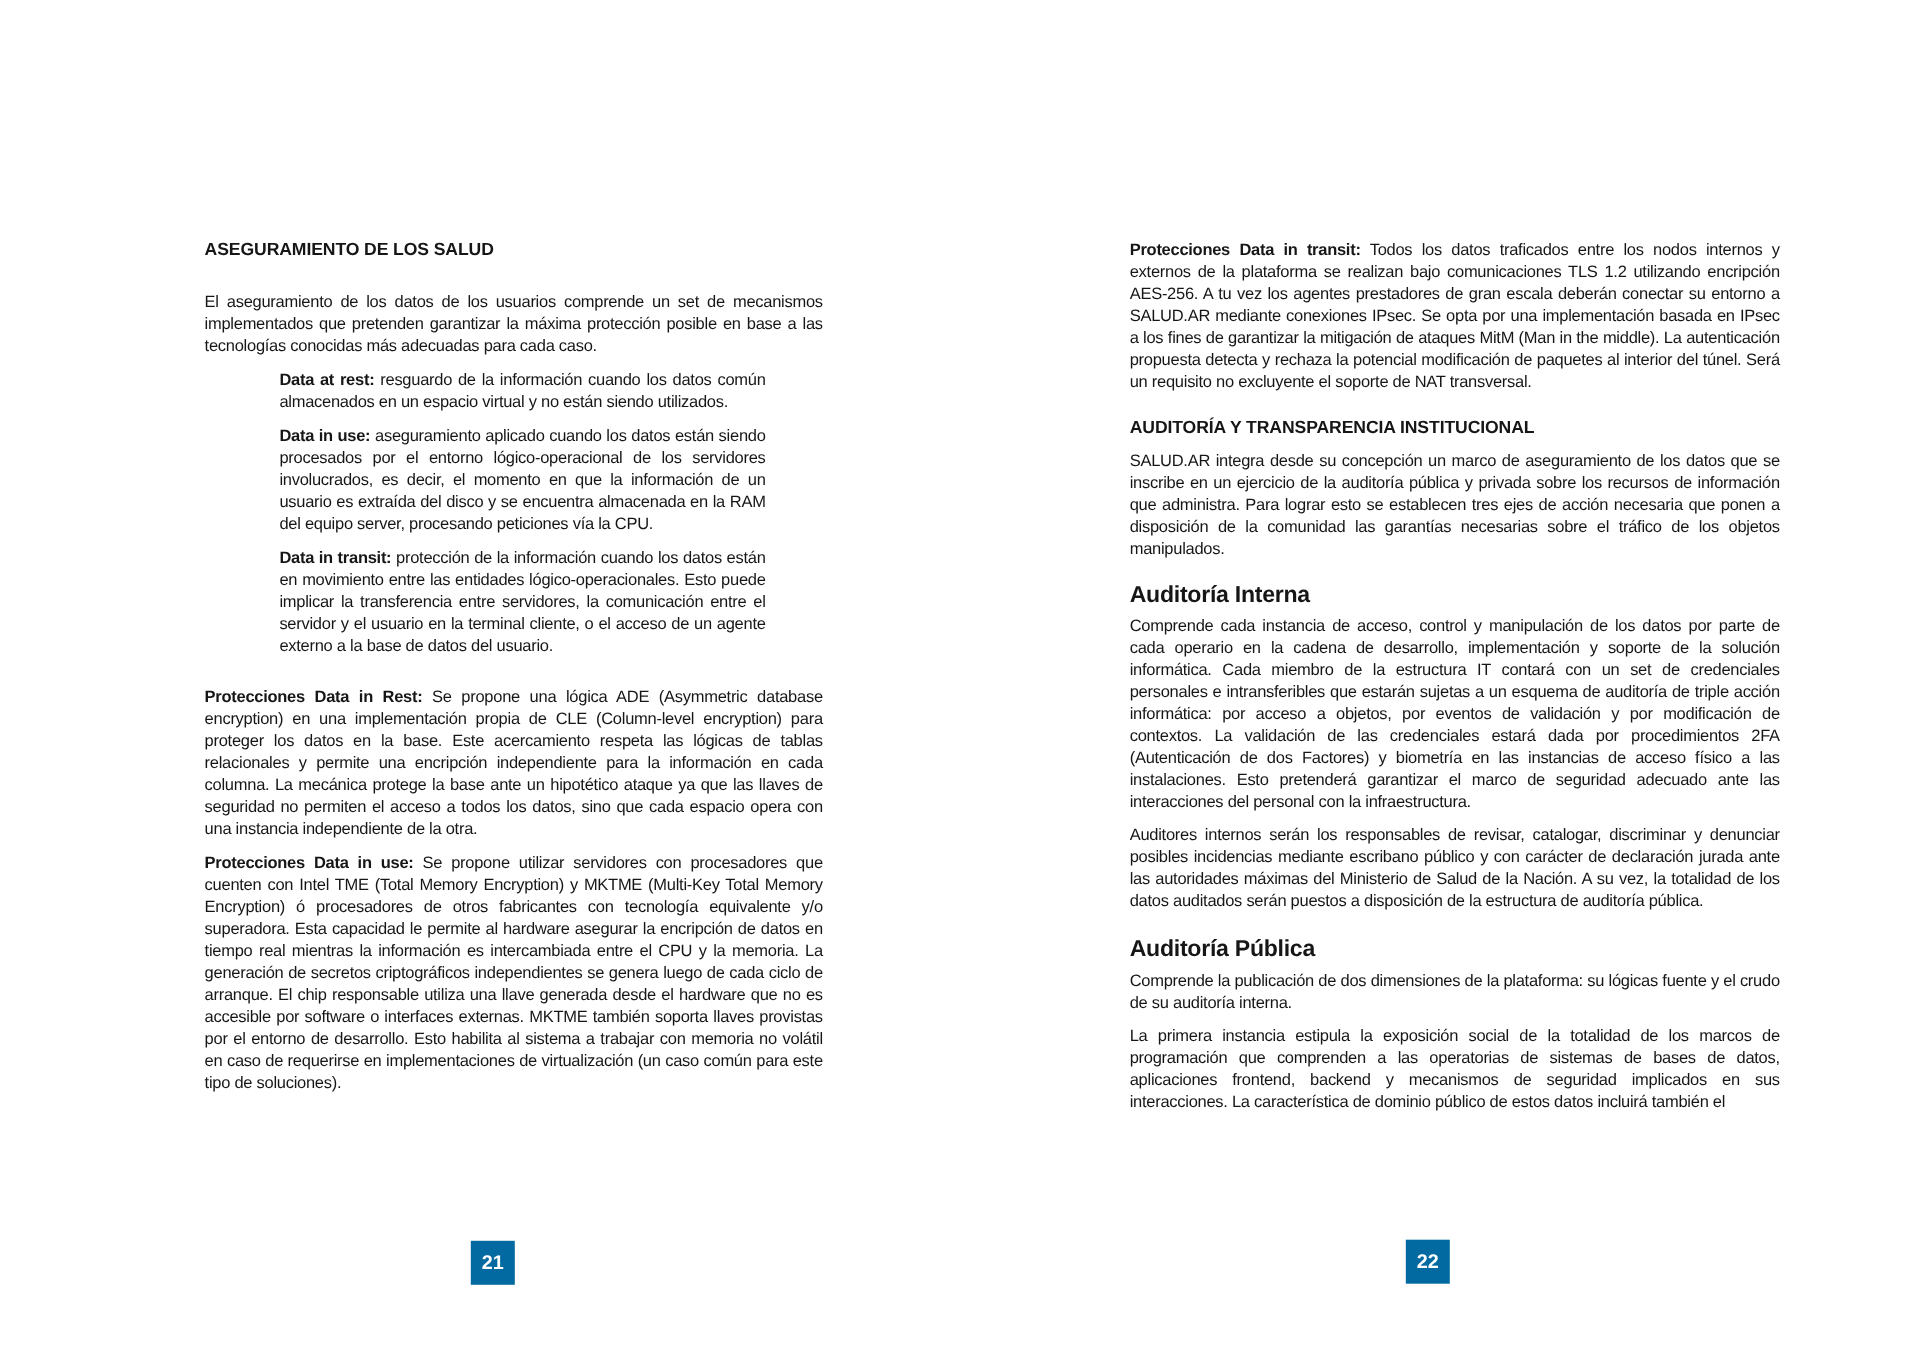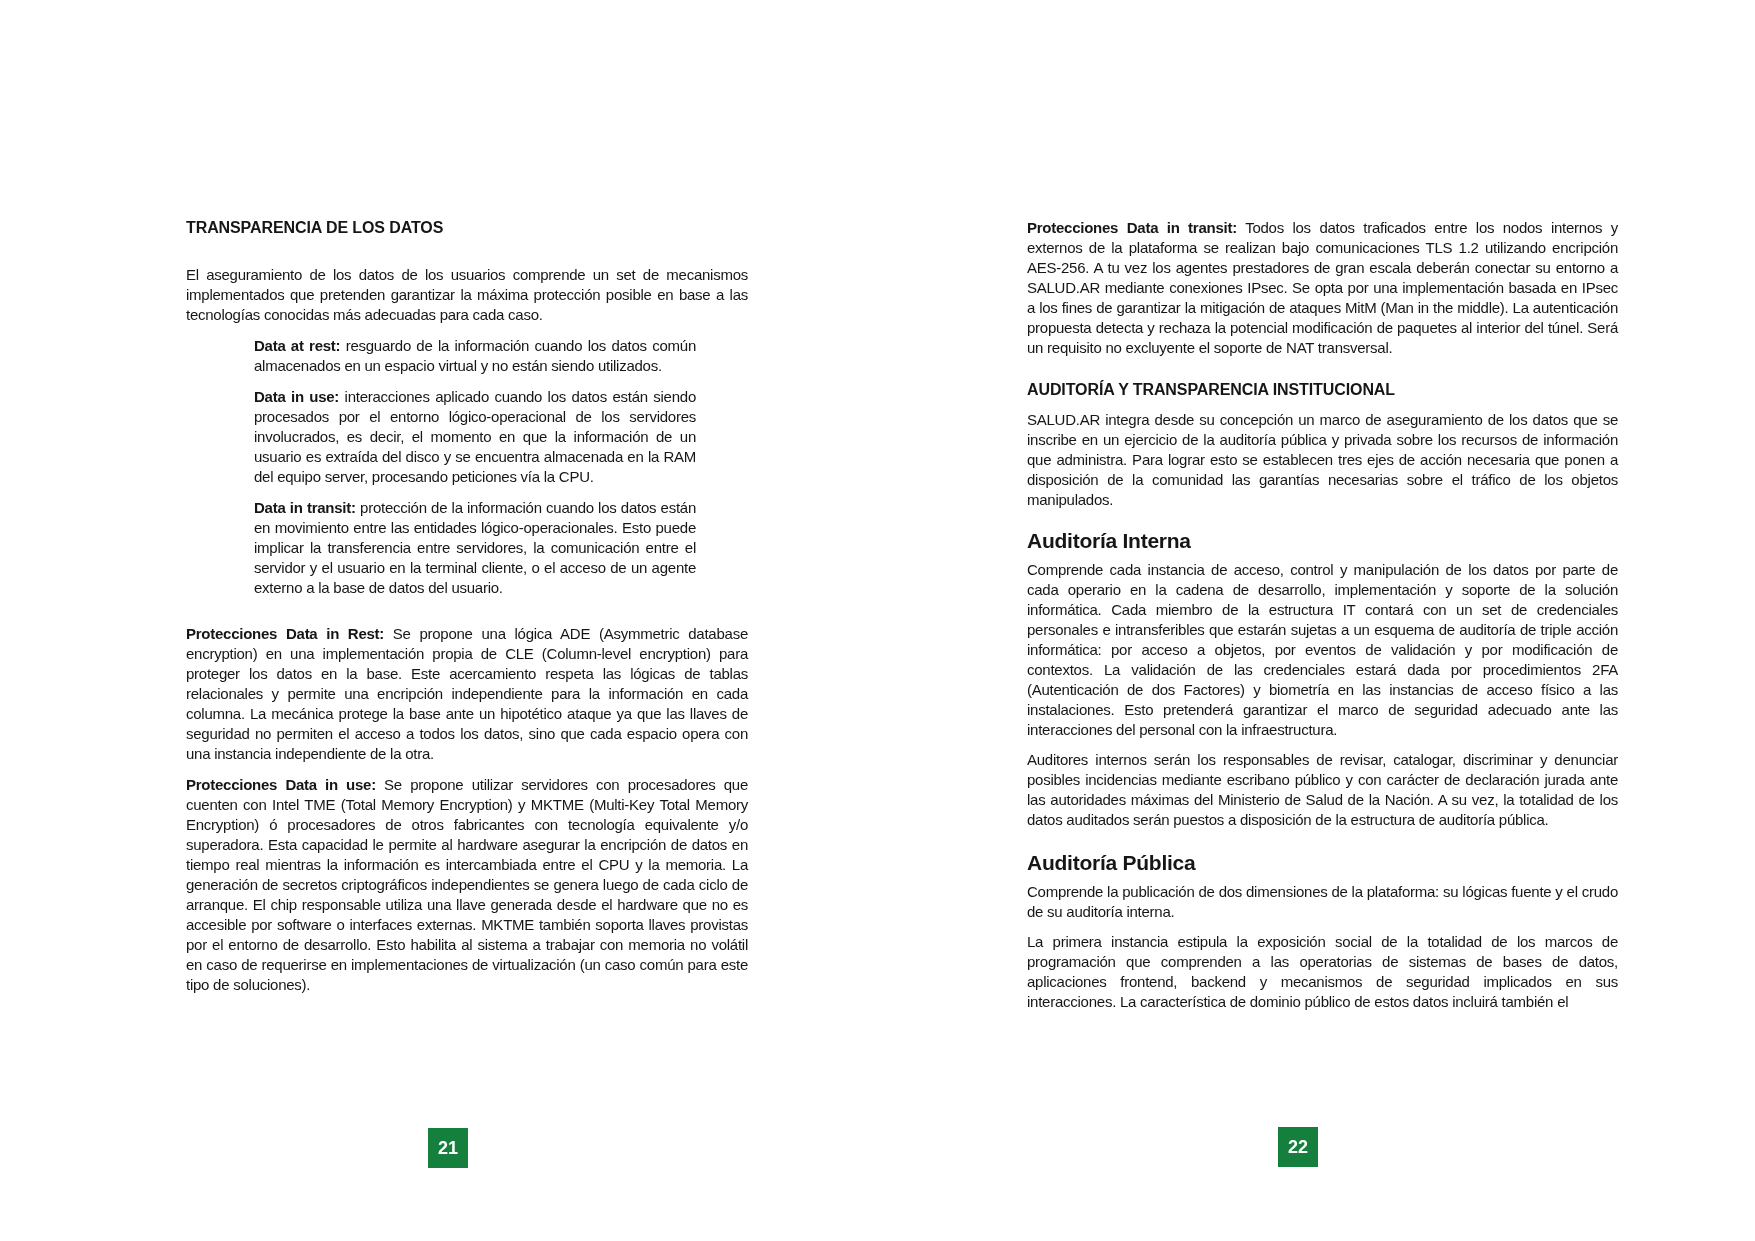--- a/index.html
+++ b/index.html
@@ -51,43 +51,43 @@
   .mb21 { margin-bottom: 21px !important; }
   .mb22 { margin-bottom: 22px !important; }
   .mb23 { margin-bottom: 23px !important; }
   .mb26 { margin-bottom: 26px !important; }
   .mb27 { margin-bottom: 27px !important; }
 
   .page-badge {
     position: absolute;
     width: 40px;
     height: 40px;
-    background: #15803d;
+    background: #0369a1;
     color: #ffffff;
     font-size: 18px;
     font-weight: bold;
     display: flex;
     align-items: center;
     justify-content: center;
   }
   .page-badge-left  { left: 428px;  top: 1128px; }
   .page-badge-right { left: 1278px; top: 1127px; }
 </style>
 </head>
 <body>
 
 <div class="col col-left">
-  <h1 class="doc-heading mb27">TRANSPARENCIA DE LOS DATOS</h1>
+  <h1 class="doc-heading mb27">ASEGURAMIENTO DE LOS SALUD</h1>
 
   <p class="mb11"><span>El aseguramiento de los datos de los usuarios comprende un set de mecanismos implementados que pretenden garantizar la máxima protección posible en base a las tecnologías conocidas más adecuadas para cada caso.</span></p>
 
 
   <p class="indent mb11"><span class="lead">Data at rest:</span><span> resguardo de la información cuando los datos común almacenados en un espacio virtual y no están siendo utilizados.</span></p>
 
-  <p class="indent mb11"><span class="lead">Data in use:</span><span> interacciones aplicado cuando los datos están siendo procesados por el entorno lógico-operacional de los servidores involucrados, es decir, el momento en que la información de un usuario es extraída del disco y se encuentra almacenada en la RAM del equipo server, procesando peticiones vía la CPU.</span></p>
+  <p class="indent mb11"><span class="lead">Data in use:</span><span> aseguramiento aplicado cuando los datos están siendo procesados por el entorno lógico-operacional de los servidores involucrados, es decir, el momento en que la información de un usuario es extraída del disco y se encuentra almacenada en la RAM del equipo server, procesando peticiones vía la CPU.</span></p>
 
   <p class="indent mb26"><span class="lead">Data in transit:</span><span> protección de la información cuando los datos están en movimiento entre las entidades lógico-operacionales. Esto puede implicar la transferencia entre servidores, la comunicación entre el servidor y el usuario en la terminal cliente, o el acceso de un agente externo a la base de datos del usuario.</span></p>
 
   <p class="mb11"><span class="lead">Protecciones Data in Rest:</span><span> Se propone una lógica ADE (Asymmetric database encryption) en una implementación propia de CLE (Column-level encryption) para proteger los datos en la base. Este acercamiento respeta las lógicas de tablas relacionales y permite una encripción independiente para la información en cada columna. La mecánica protege la base ante un hipotético ataque ya que las llaves de seguridad no permiten el acceso a todos los datos, sino que cada espacio opera con una instancia independiente de la otra.</span></p>
 
   <p><span class="lead">Protecciones Data in use:</span><span> Se propone utilizar servidores con procesadores que cuenten con Intel TME (Total Memory Encryption) y MKTME (Multi-Key Total Memory Encryption) ó procesadores de otros fabricantes con tecnología equivalente y/o superadora. Esta capacidad le permite al hardware asegurar la encripción de datos en tiempo real mientras la información es intercambiada entre el CPU y la memoria. La generación de secretos criptográficos independientes se genera luego de cada ciclo de arranque. El chip responsable utiliza una llave generada desde el hardware que no es accesible por software o interfaces externas. MKTME también soporta llaves provistas por el entorno de desarrollo. Esto habilita al sistema a trabajar con memoria no volátil en caso de requerirse en implementaciones de virtualización (un caso común para este tipo de soluciones).</span></p>
 </div>
 
 <div class="col col-right">
   <p class="mb22"><span class="lead">Protecciones Data in transit:</span><span> Todos los datos traficados entre los nodos internos y externos de la plataforma se realizan bajo comunicaciones TLS 1.2 utilizando encripción AES-256. A tu vez los agentes prestadores de gran escala deberán conectar su entorno a SALUD.AR mediante conexiones IPsec. Se opta por una implementación basada en IPsec a los fines de garantizar la mitigación de ataques MitM (Man in the middle). La autenticación propuesta detecta y rechaza la potencial modificación de paquetes al interior del túnel. Será un requisito no excluyente el soporte de NAT transversal.</span></p>

